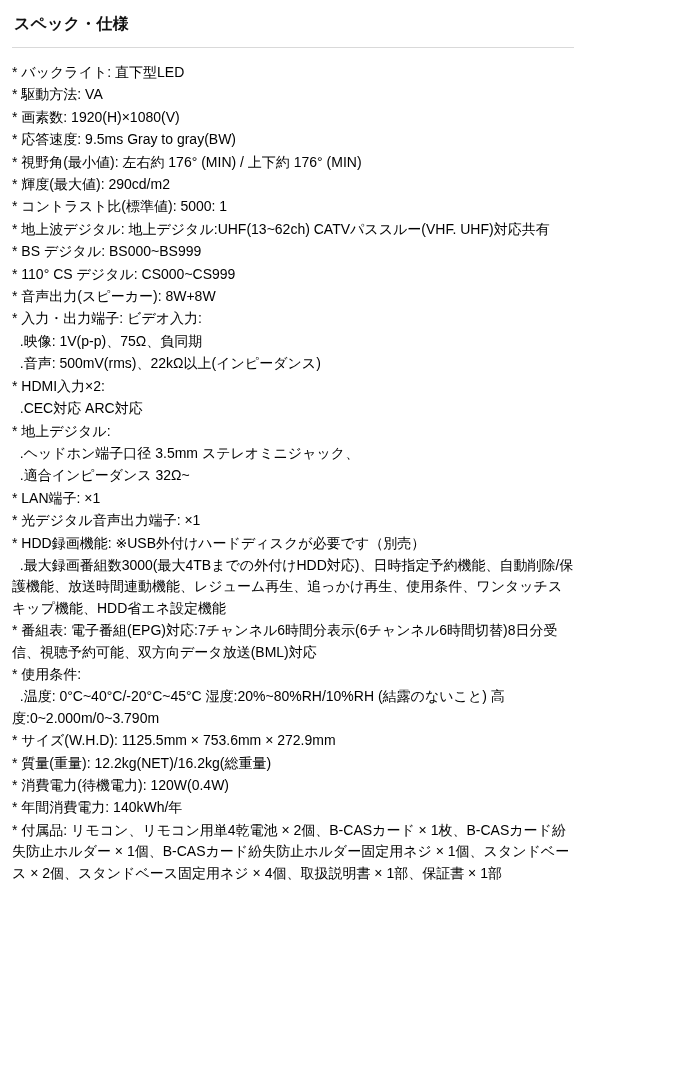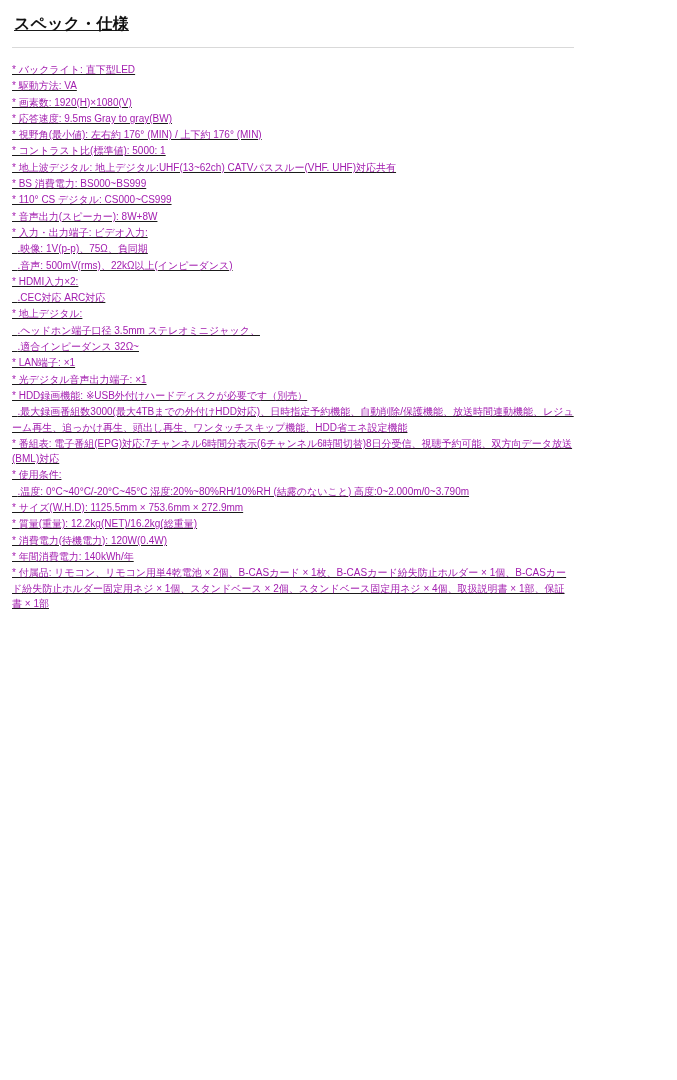--- a/index.html
+++ b/index.html
@@ -11,45 +11,44 @@
     width: 677px;
     min-height: 1080px;
     font-family: "Liberation Sans", "DejaVu Sans", sans-serif;
     color: #1a1a1a;
     -webkit-font-smoothing: antialiased;
   }
   .page {
     width: 586px;
     box-sizing: border-box;
     padding: 12px 12px 6px 12px;
-    text-decoration: underline;
   }
   .spec-title {
     font-size: 16px;
     font-weight: bold;
     letter-spacing: 0.2px;
     margin: 2px 0 0 2px;
     color: #111111;
   }
   .divider {
     height: 1px;
     background: #d9d9d9;
     margin: 12px 0 14px 0;
     width: 100%;
   }
   .spec-list {
     margin: 0;
     padding: 0;
     list-style: none;
   }
   .spec-item {
-    font-size: 10px;
+    font-size: 14px;
     line-height: 1.53;
     margin: 0 0 1px 0;
-    color: #a21caf;
+    color: #000000;
     white-space: pre-wrap;
     word-break: break-word;
   }
   .spec-item.sub {
     padding-left: 0;
   }
   .bottom-bar {
     height: 4px;
   }
 </style>
@@ -58,37 +57,38 @@
 
 <div class="page">
   <div class="spec-title">スペック・仕様</div>
   <div class="divider"></div>
   <ul class="spec-list">
     <li class="spec-item">* バックライト: 直下型LED</li>
     <li class="spec-item">* 駆動方法: VA</li>
     <li class="spec-item">* 画素数: 1920(H)×1080(V)</li>
     <li class="spec-item">* 応答速度: 9.5ms Gray to gray(BW)</li>
     <li class="spec-item">* 視野角(最小値): 左右約 176° (MIN) / 上下約 176° (MIN)</li>
+    <li class="spec-item">* 輝度(最大値): 290cd/m2</li>
     <li class="spec-item">* コントラスト比(標準値): 5000: 1</li>
     <li class="spec-item">* 地上波デジタル: 地上デジタル:UHF(13~62ch) CATVパススルー(VHF. UHF)対応共有</li>
-    <li class="spec-item">* BS 消費電力: BS000~BS999</li>
+    <li class="spec-item">* BS デジタル: BS000~BS999</li>
     <li class="spec-item">* 110° CS デジタル: CS000~CS999</li>
     <li class="spec-item">* 音声出力(スピーカー): 8W+8W</li>
     <li class="spec-item">* 入力・出力端子: ビデオ入力:</li>
     <li class="spec-item sub">  .映像: 1V(p-p)、75Ω、負同期</li>
     <li class="spec-item sub">  .音声: 500mV(rms)、22kΩ以上(インピーダンス)</li>
     <li class="spec-item">* HDMI入力×2:</li>
     <li class="spec-item sub">  .CEC対応 ARC対応</li>
     <li class="spec-item">* 地上デジタル:</li>
     <li class="spec-item sub">  .ヘッドホン端子口径 3.5mm ステレオミニジャック、</li>
     <li class="spec-item sub">  .適合インピーダンス 32Ω~</li>
     <li class="spec-item">* LAN端子: ×1</li>
     <li class="spec-item">* 光デジタル音声出力端子: ×1</li>
     <li class="spec-item">* HDD録画機能: ※USB外付けハードディスクが必要です（別売）</li>
-    <li class="spec-item sub">  .最大録画番組数3000(最大4TBまでの外付けHDD対応)、日時指定予約機能、自動削除/保護機能、放送時間連動機能、レジューム再生、追っかけ再生、頭出し再生、ワンタッチスキップ機能、HDD省エネ設定機能</li>
+    <li class="spec-item sub">  .最大録画番組数3000(最大4TBまでの外付けHDD対応)、日時指定予約機能、自動削除/保護機能、放送時間連動機能、レジューム再生、追っかけ再生、使用条件、ワンタッチスキップ機能、HDD省エネ設定機能</li>
     <li class="spec-item">* 番組表: 電子番組(EPG)対応:7チャンネル6時間分表示(6チャンネル6時間切替)8日分受信、視聴予約可能、双方向データ放送(BML)対応</li>
     <li class="spec-item">* 使用条件:</li>
     <li class="spec-item sub">  .温度: 0°C~40°C/-20°C~45°C 湿度:20%~80%RH/10%RH (結露のないこと) 高度:0~2.000m/0~3.790m</li>
     <li class="spec-item">* サイズ(W.H.D): 1125.5mm × 753.6mm × 272.9mm</li>
     <li class="spec-item">* 質量(重量): 12.2kg(NET)/16.2kg(総重量)</li>
     <li class="spec-item">* 消費電力(待機電力): 120W(0.4W)</li>
     <li class="spec-item">* 年間消費電力: 140kWh/年</li>
     <li class="spec-item">* 付属品: リモコン、リモコン用単4乾電池 × 2個、B-CASカード × 1枚、B-CASカード紛失防止ホルダー × 1個、B-CASカード紛失防止ホルダー固定用ネジ × 1個、スタンドベース × 2個、スタンドベース固定用ネジ × 4個、取扱説明書 × 1部、保証書 × 1部</li>
   </ul>
   <div class="bottom-bar"></div>

